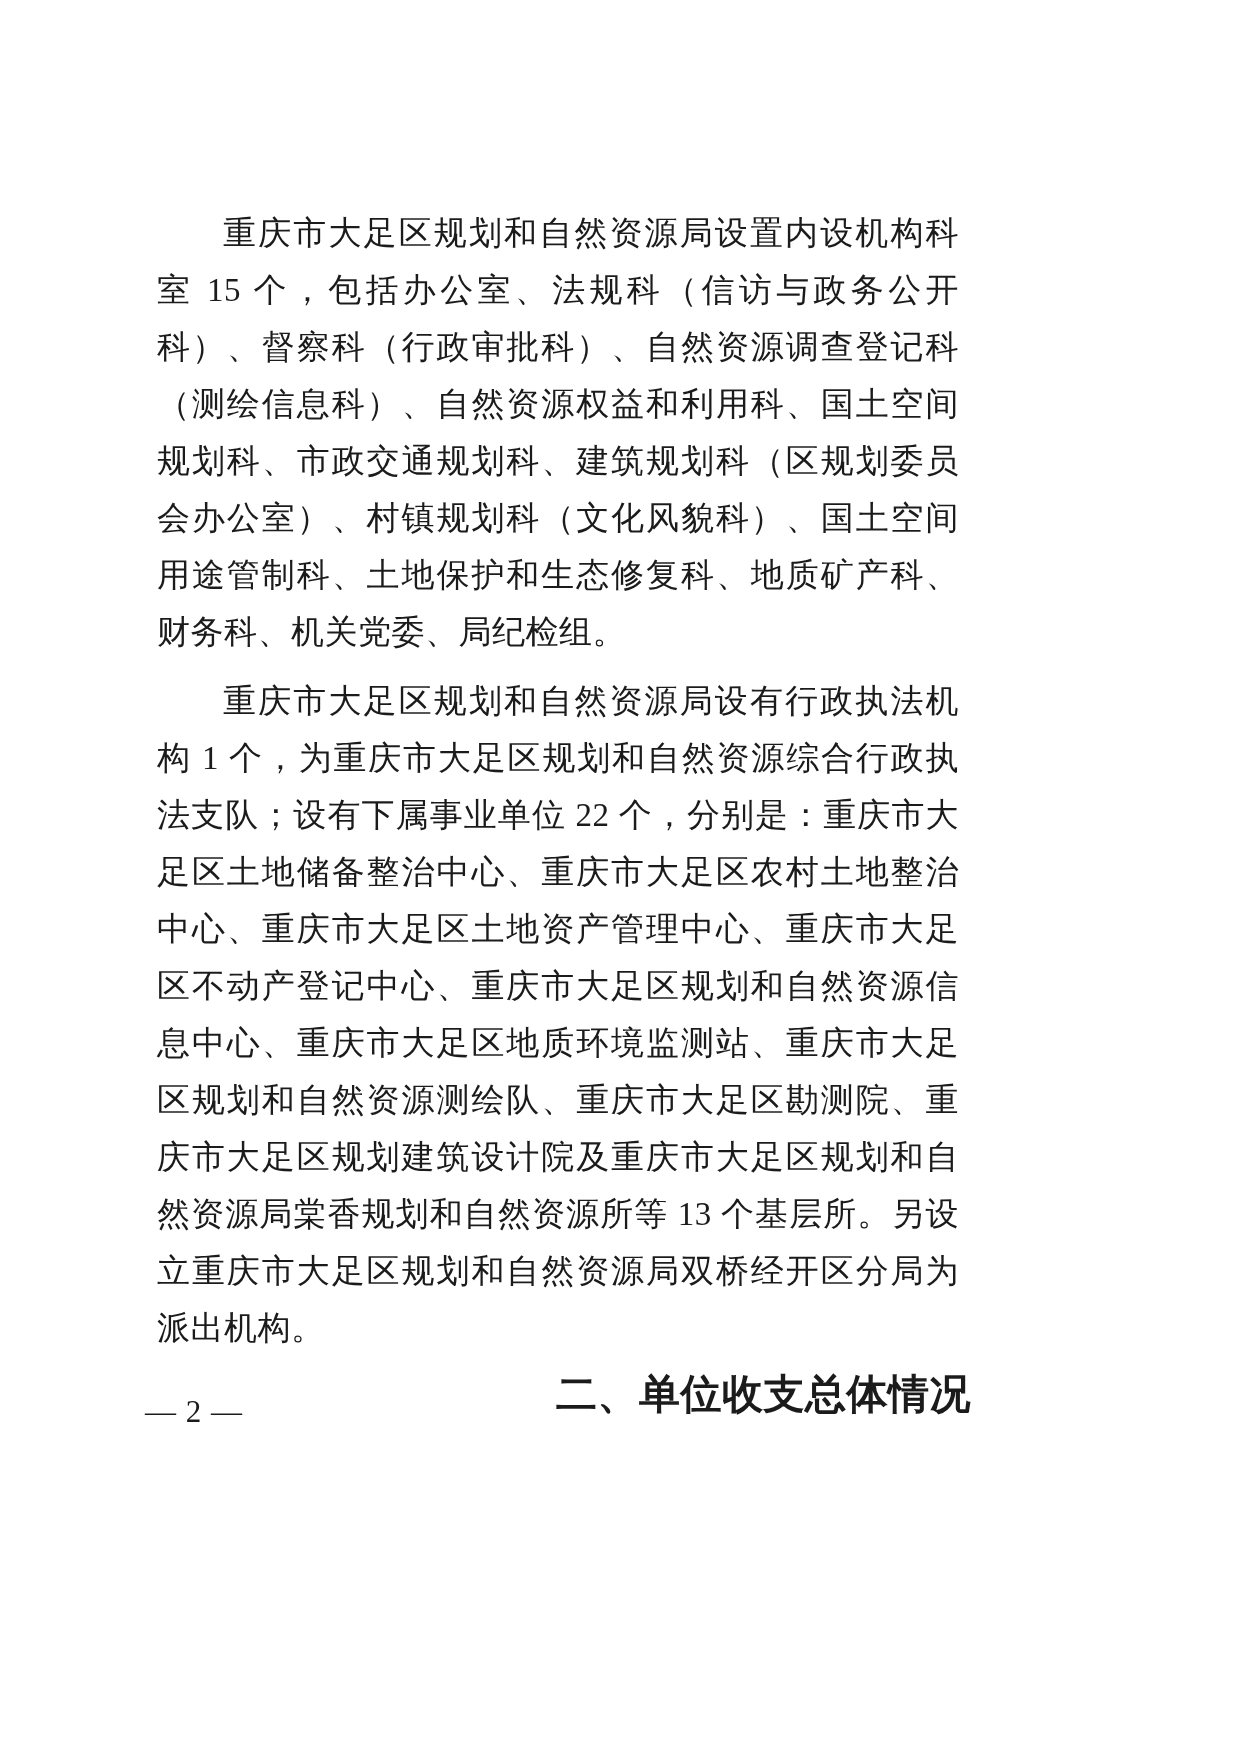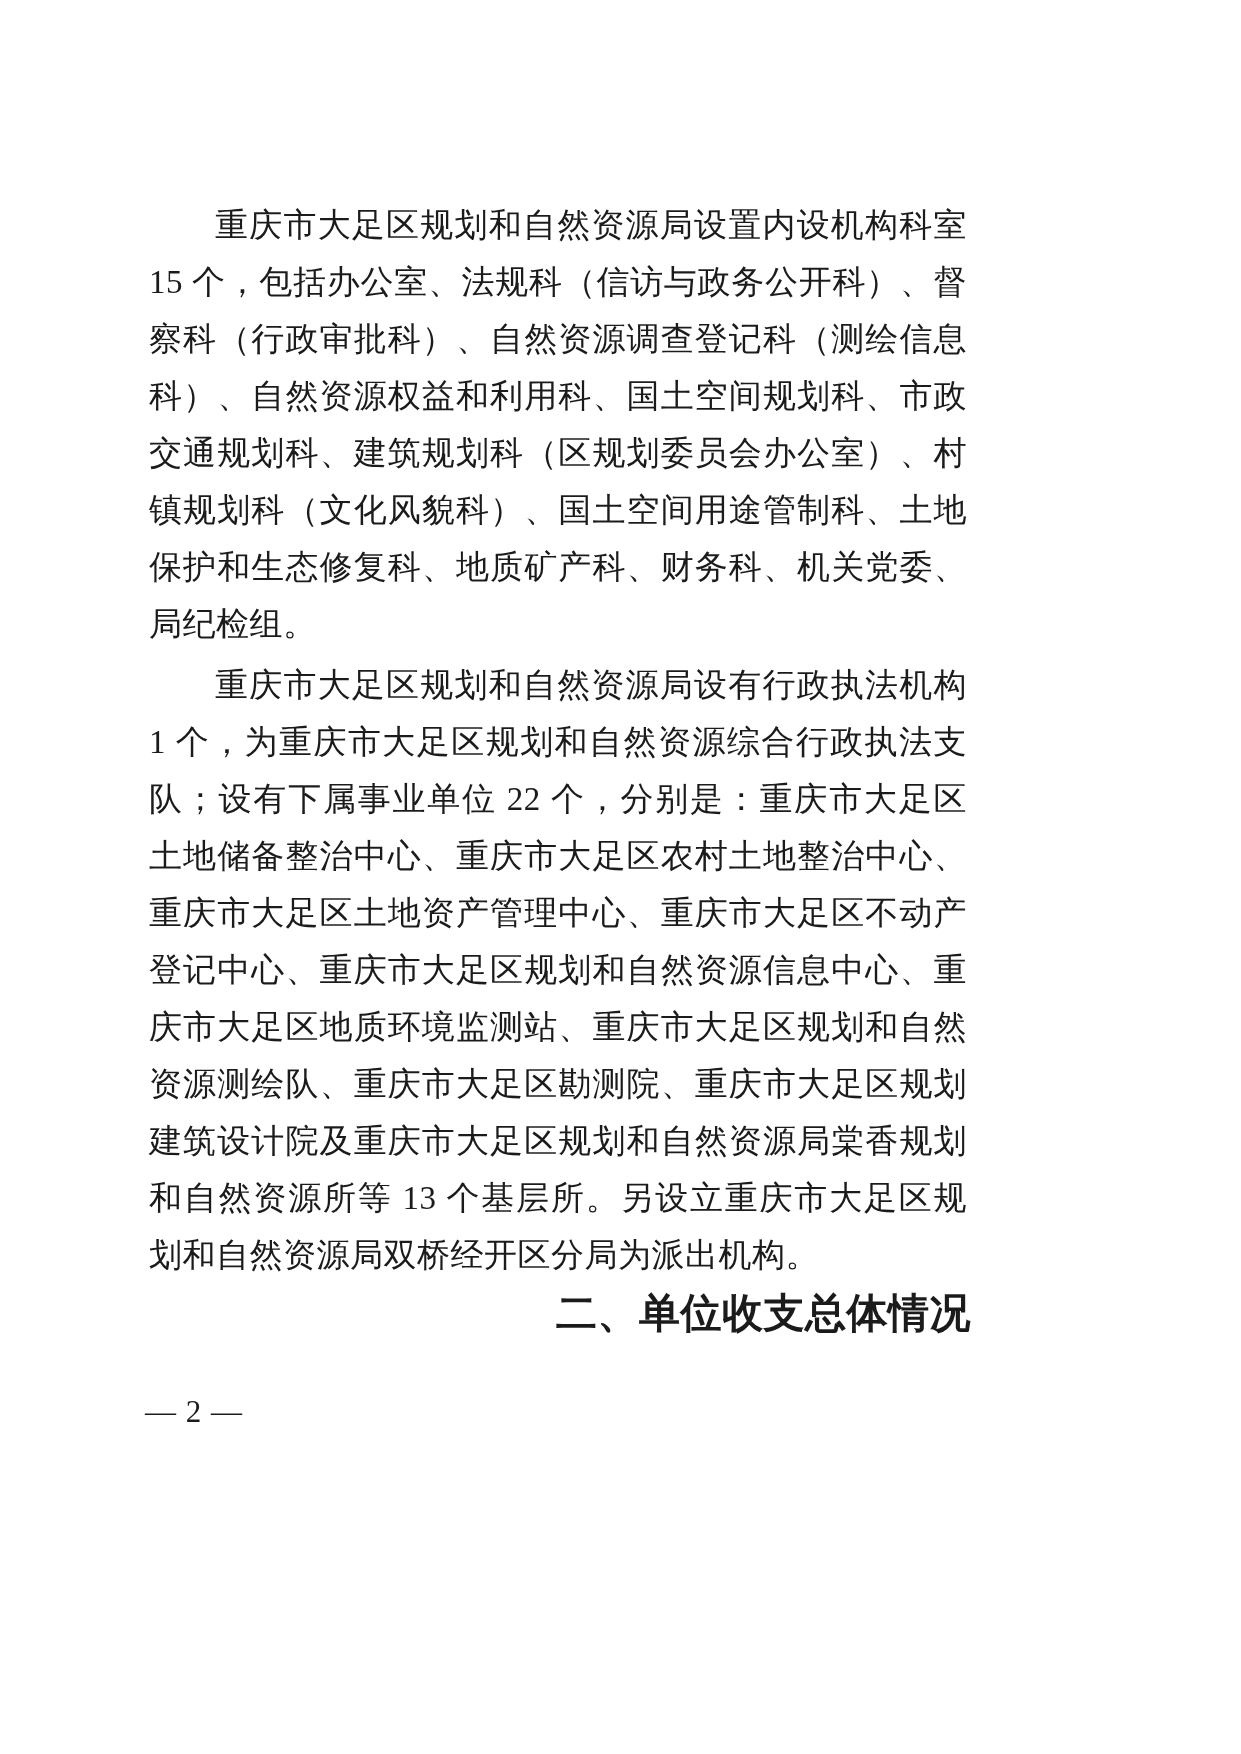--- a/index.html
+++ b/index.html
@@ -20,21 +20,21 @@
   }
   .content {
     position: absolute;
     top: 193px;
     left: 145px;
     width: 826px;
     text-align: justify;
     text-justify: inter-ideograph;
   }
   .para {
-    margin: 4px;
+    margin: 12px;
     font-size: 33px;
     line-height: 57px;
     text-indent: 2em;
     letter-spacing: 0.5px;
     word-break: break-all;
   }
   .section-heading {
     margin: 0;
     font-family: Liberation Mono, monospace;
     font-weight: bold;

